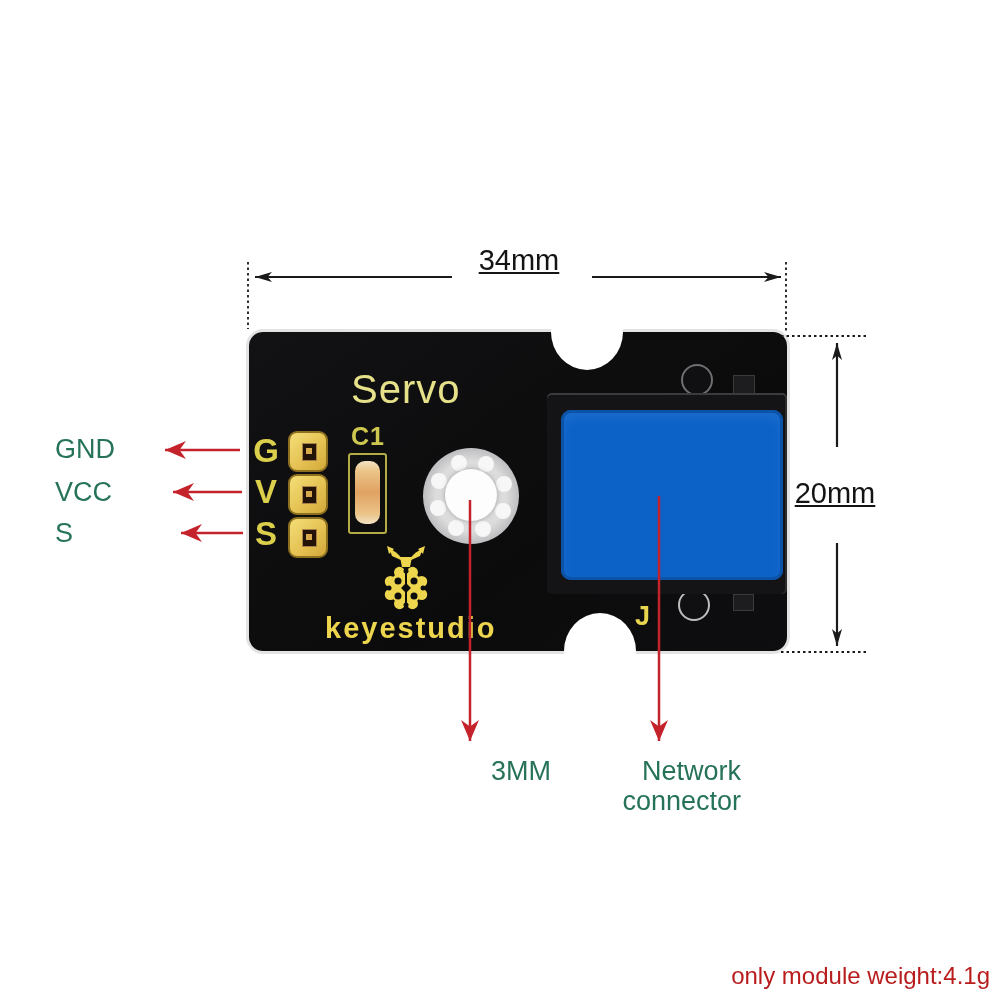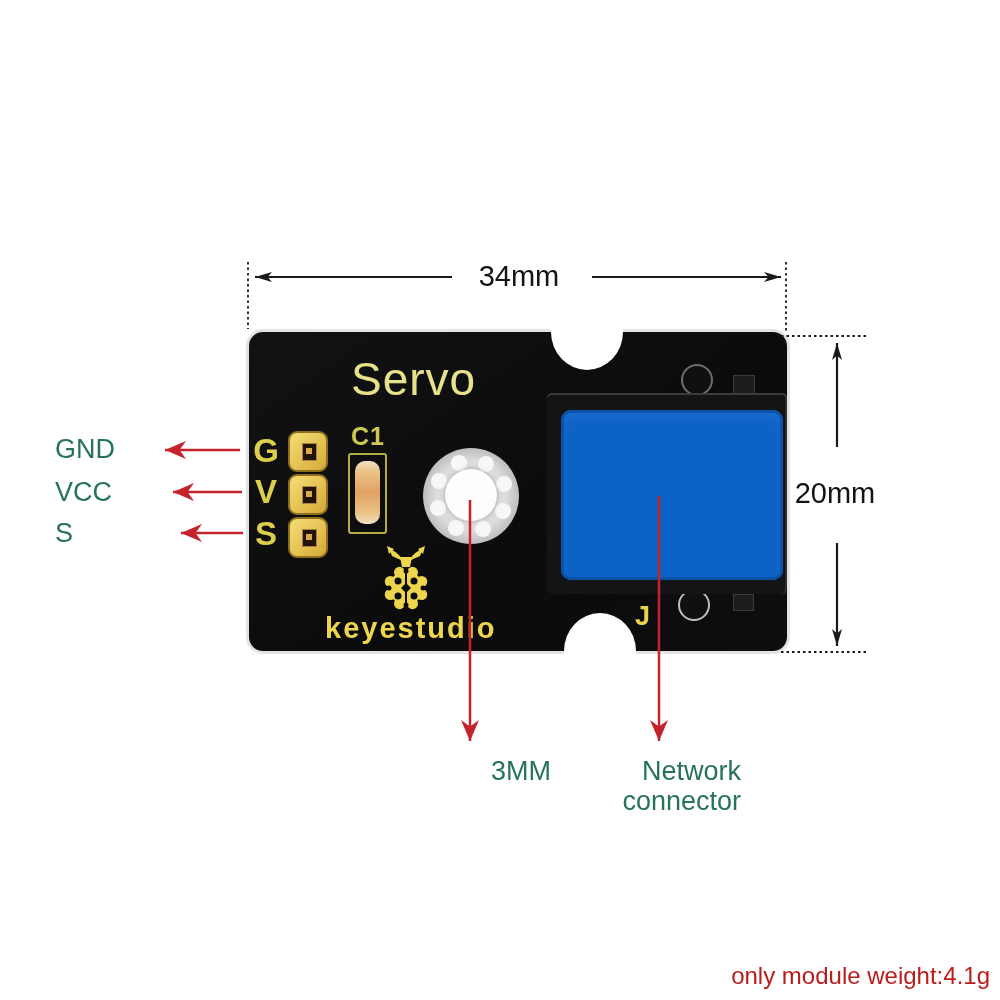--- a/index.html
+++ b/index.html
@@ -10,21 +10,21 @@
   
   .board{
     position:absolute; left:249px; top:332px; width:538px; height:319px;
     background:linear-gradient(145deg,#121214 0%,#0b0b0c 60%,#0e0e10 100%);
     border-radius:14px; box-shadow:0 0 0 3px #e3e3e3; z-index:2;
   }
   .notch{position:absolute;background:#ffffff;border-radius:50%;}
   .notch-top{left:302px;top:-38px;width:72px;height:76px;}
   .notch-bottom{left:315px;top:281px;width:72px;height:76px;}
   .silk{position:absolute;color:#e5d44e;}
-  .silk-servo{left:102px;top:20px;font-size:46px;color:#e7e28a;letter-spacing:1px;}
+  .silk-servo{left:102px;top:35px;font-size:40px;color:#e7e28a;letter-spacing:1px;}
   .pin-silk{left:0;width:34px;text-align:center;font-size:33px;font-weight:bold;color:#dccf4b;}
   .pin-silk.g{top:100px;} .pin-silk.v{top:141px;} .pin-silk.s{top:183px;}
   .pin-block{
     position:absolute;left:39px;width:40px;height:41px;border-radius:9px;
     background:linear-gradient(135deg,#f3de78 0%,#e5c253 55%,#d3a93a 100%);
     border:2px solid #8d701f; box-sizing:border-box;
   }
   .pin-block.p1{top:99px;} .pin-block.p2{top:142px;} .pin-block.p3{top:185px;}
   .pin-hole{
     position:absolute;left:12px;top:10px;width:13px;height:16px;
@@ -72,22 +72,22 @@
     background:#0d62c8;
     box-shadow:inset 0 0 0 3px #0a53a8, inset 0 6px 14px rgba(255,255,255,.08);
   }
   .silk-j{left:386px;top:269px;font-size:27px;font-weight:bold;color:#e8d44e;}
   .logo{position:absolute;left:128px;top:214px;width:58px;height:70px;}
   .silk-brand{left:76px;top:280px;font-size:29px;font-weight:bold;letter-spacing:2px;color:#edd54d;}
   
   .overlay{position:absolute;left:0;top:0;width:1000px;height:1000px;z-index:5;pointer-events:none;}
   .lbl{position:absolute;z-index:6;}
   .dim-label{font-size:29px;color:#141414;text-align:center;}
-  .dim-34{left:453px;top:260px;width:132px;}
-  .dim-20{left:783px;top:477px;width:104px;}
+  .dim-34{left:453px;top:244px;width:132px;text-decoration:underline;}
+  .dim-20{left:783px;top:477px;width:104px;text-decoration:underline;}
   .pin-callout{font-size:27px;color:#26735a;left:55px;width:100px;text-align:left;}
   .pc-gnd{top:434px;} .pc-vcc{top:477px;} .pc-s{top:518px;}
   .callout{font-size:27px;color:#26735a;text-align:right;line-height:30px;}
   .co-hole{left:387px;top:756px;width:164px;}
   .co-conn{left:577px;top:756px;width:164px;}
   .footer-note{left:690px;top:962px;width:300px;font-size:24px;color:#b91c1c;text-align:right;}
 </style>
 </head>
 <body>
 

